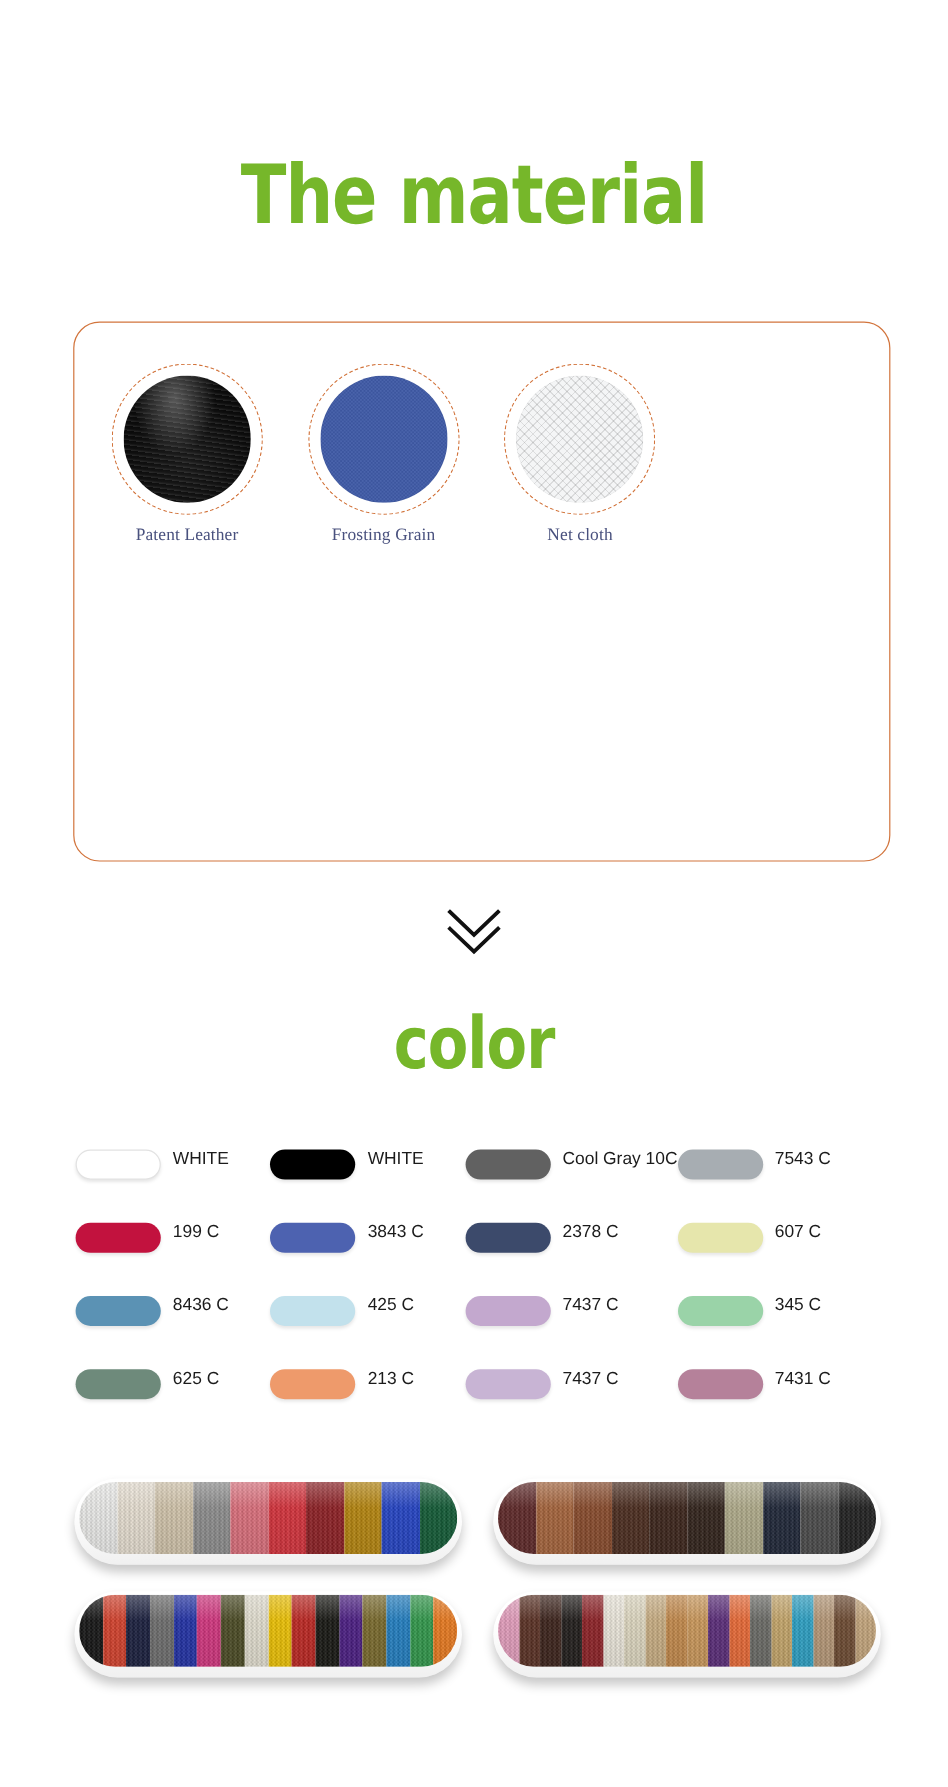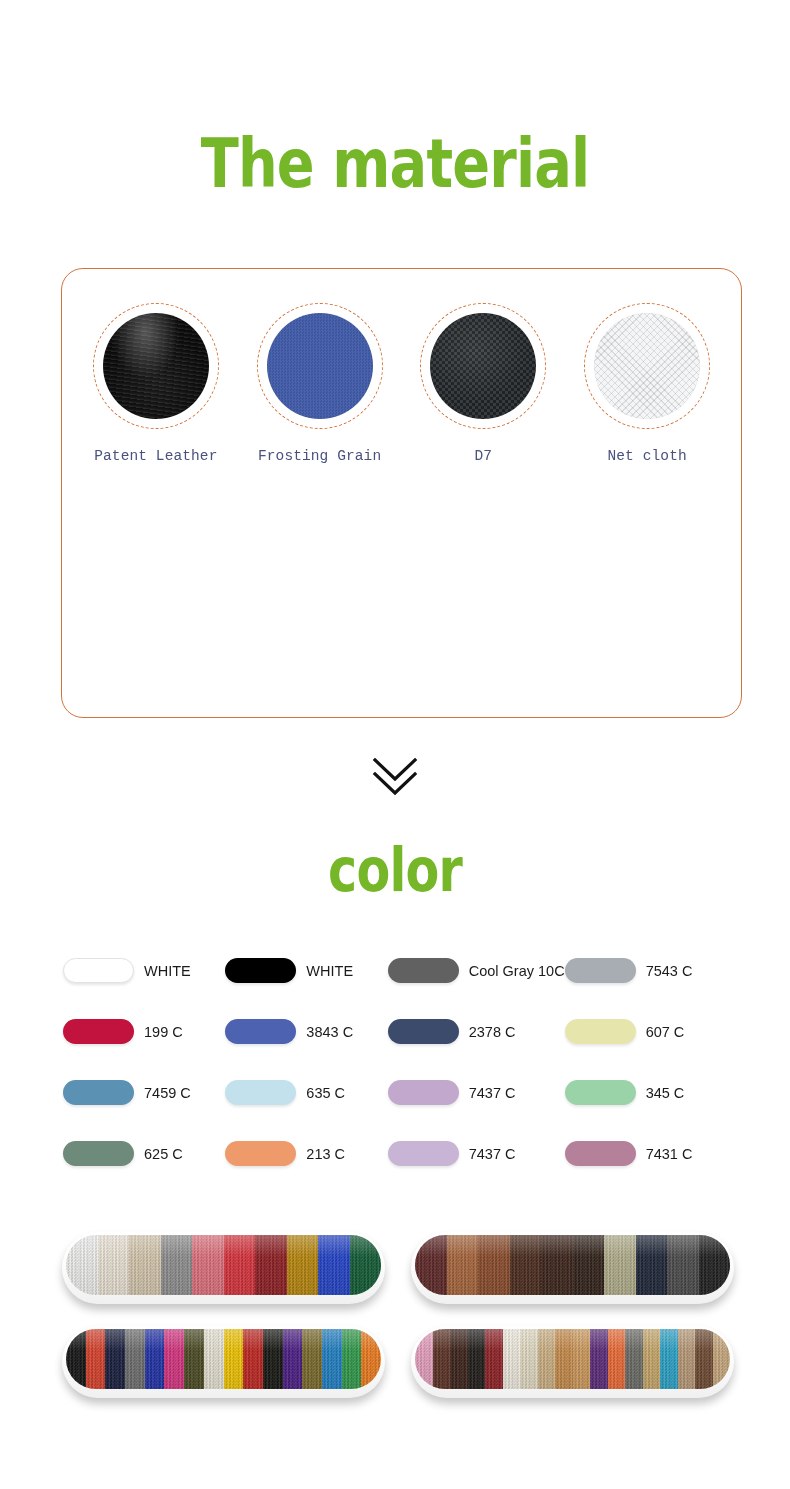--- a/index.html
+++ b/index.html
@@ -132,22 +132,22 @@
       repeating-conic-gradient(rgba(255,255,255,0.12) 0% 25%, rgba(0,0,0,0.14) 0% 50%);
     background-size: 4px 4px;
   }
   .tex-net {
     background-image:
       repeating-linear-gradient(45deg, rgba(0,0,0,0.10) 0px, rgba(0,0,0,0.10) 1px, rgba(0,0,0,0) 1px, rgba(0,0,0,0) 5px),
       repeating-linear-gradient(-45deg, rgba(0,0,0,0.10) 0px, rgba(0,0,0,0.10) 1px, rgba(0,0,0,0) 1px, rgba(0,0,0,0) 5px);
   }
 
   .material-label {
-    margin-top: 19px;
-    font-family: Liberation Mono, monospace;
+    margin-top: 9px;
+    font-family: Liberation Serif, serif;
     font-size: 14.5px;
     color: #49517e;
     letter-spacing: 0.1px;
     white-space: nowrap;
   }
 
   
   .chevron-divider {
     position: absolute;
     left: 0;
@@ -163,21 +163,21 @@
     position: absolute;
     left: 63px;
     top: 958px;
     width: 664px;
     display: grid;
     grid-template-columns: repeat(4, 1fr);
     row-gap: 36px;
   }
   .color-item {
     display: flex;
-    align-items: center;
+    align-items: flex-start;
     gap: 10px;
   }
   .color-pill {
     width: 71px;
     height: 25px;
     border-radius: 13px;
     flex: 0 0 auto;
     background-color: #ccc;
     box-shadow: 0 2px 3px rgba(0,0,0,0.10);
   }
@@ -252,26 +252,20 @@
           <div class="swatch-ring">
             <div class="swatch-disc tex-patent" style="background-color: rgb(13, 13, 13);"></div>
           </div>
           <div class="material-label">Patent Leather</div>
         </div>
         <div class="material-cell">
           <div class="swatch-ring">
             <div class="swatch-disc tex-frost" style="background-color: rgb(63, 90, 166);"></div>
           </div>
           <div class="material-label">Frosting Grain</div>
-        </div>
-        <div class="material-cell">
-          <div class="swatch-ring">
-            <div class="swatch-disc tex-d7" style="background-color: rgb(38, 42, 45);"></div>
-          </div>
-          <div class="material-label">D7</div>
         </div>
         <div class="material-cell">
           <div class="swatch-ring">
             <div class="swatch-disc tex-net" style="background-color: rgb(244, 245, 246);"></div>
           </div>
           <div class="material-label">Net cloth</div>
         </div>
       </div>
   </div>
 
@@ -314,25 +308,25 @@
       <div class="color-item">
         <span class="color-pill" style="background-color: rgb(60, 74, 107);"></span>
         <span class="color-name">2378 C</span>
       </div>
       <div class="color-item">
         <span class="color-pill" style="background-color: rgb(230, 230, 172);"></span>
         <span class="color-name">607 C</span>
       </div>
       <div class="color-item">
         <span class="color-pill" style="background-color: rgb(91, 146, 180);"></span>
-        <span class="color-name">7459 C</span>
+        <span class="color-name">8436 C</span>
       </div>
       <div class="color-item">
         <span class="color-pill" style="background-color: rgb(194, 225, 236);"></span>
-        <span class="color-name">635 C</span>
+        <span class="color-name">425 C</span>
       </div>
       <div class="color-item">
         <span class="color-pill" style="background-color: rgb(195, 168, 206);"></span>
         <span class="color-name">7437 C</span>
       </div>
       <div class="color-item">
         <span class="color-pill" style="background-color: rgb(154, 211, 168);"></span>
         <span class="color-name">345 C</span>
       </div>
       <div class="color-item">

